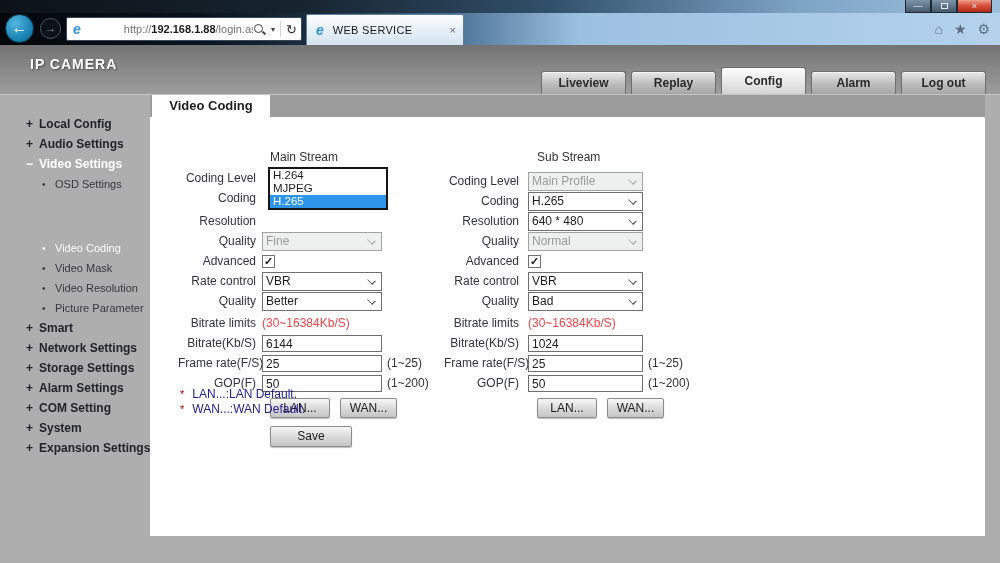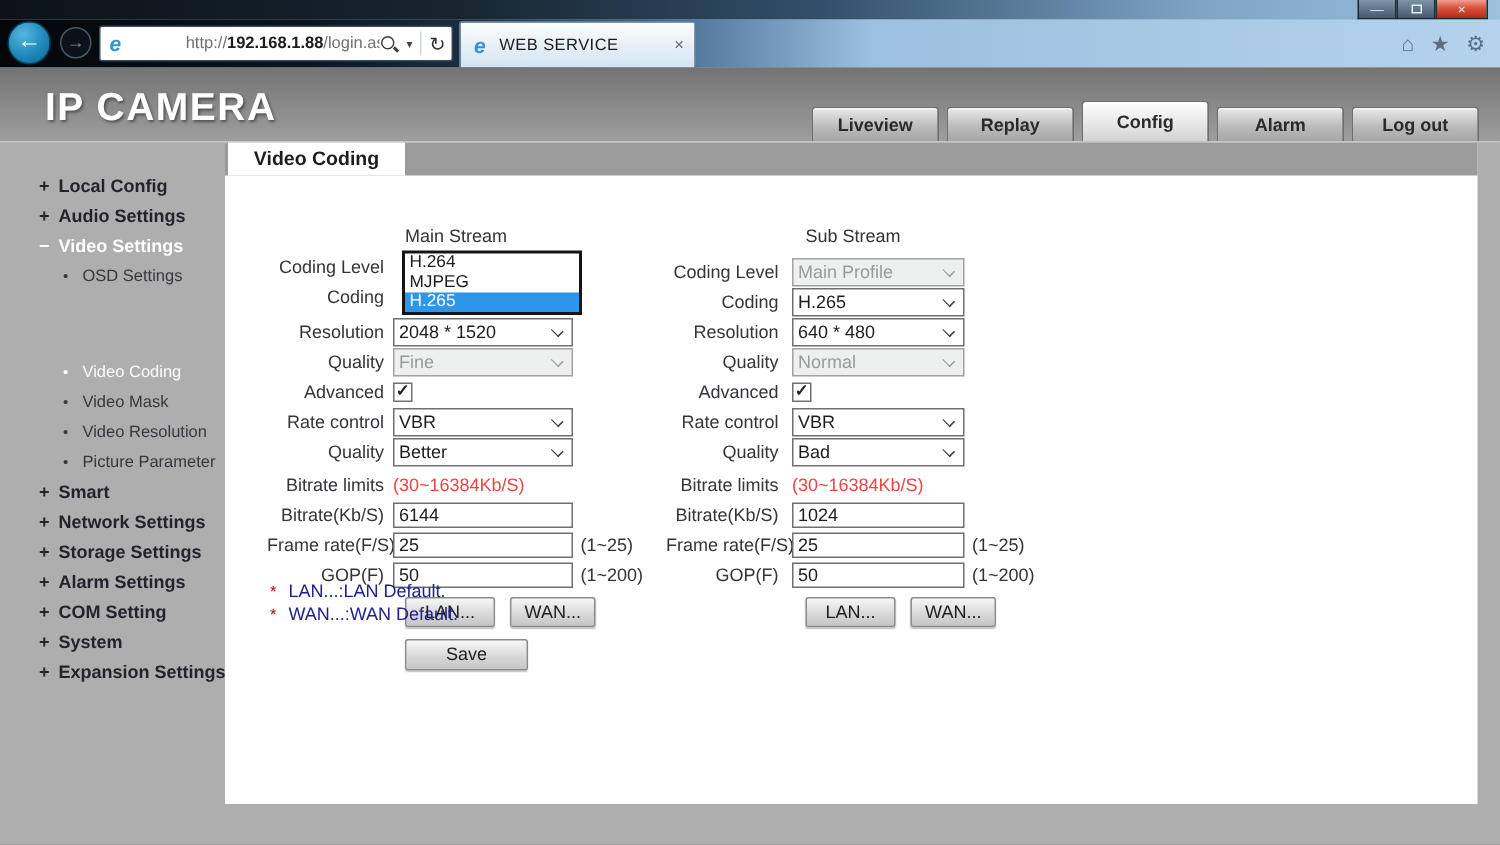--- a/index.html
+++ b/index.html
@@ -29,21 +29,21 @@
   .caret { font-size:8px; color:#444; }
   .url-divider { width:1px; height:16px; background:#cfd6dd; }
   .refresh { font-size:13px; color:#333; line-height:1; }
   .browser-tab { position:absolute; left:306px; top:1px; width:158px; height:31px; background:linear-gradient(#fcfdfe,#e9f1f8 45%,#d4e3f1); border:1px solid #5e7e9b; border-bottom:none; border-radius:2px 2px 0 0; display:flex; align-items:center; padding:0 7px; }
   .tab-title { font-size:11px; color:#1a1a1a; margin-left:5px; letter-spacing:.3px; }
   .tab-close { margin-left:auto; color:#667; font-size:11px; }
   .nav-icons { position:absolute; right:10px; top:9px; display:flex; gap:11px; color:#5c6e80; font-size:14px; line-height:1; align-items:center; }
 
   
   .appheader { height:50px; background:linear-gradient(#737373,#9e9e9e); position:relative; border-bottom:1px solid #c4c4c4; }
-  .app-title { position:absolute; left:30px; top:11px; font-size:26px; font-weight:bold; color:#fff; letter-spacing:1px; text-shadow:1px 1px 2px rgba(0,0,0,.45); }
+  .app-title { position:absolute; left:30px; top:11px; font-size:14px; font-weight:bold; color:#fff; letter-spacing:1px; text-shadow:1px 1px 2px rgba(0,0,0,.45); }
   .app-tabs { position:absolute; right:14px; bottom:0; display:flex; gap:5px; align-items:flex-end;justify-content:space-between; }
   .app-tab { width:85px; height:23px; text-align:center; line-height:23px; font-size:12px; font-weight:bold; color:#2a2a2a; background:linear-gradient(#eaeaea,#bcbcbc 55%,#a6a6a6); border:1px solid #6e6e6e; border-bottom:none; border-radius:3px 3px 0 0; box-shadow:inset 0 1px 0 rgba(255,255,255,.6); }
   .app-tab.active { height:27px; line-height:27px; background:linear-gradient(#fdfdfd,#e6e6e6 60%,#d2d2d2); }
 
   
   .bodyarea { display:flex; height:468px; background:#aeaeae; }
   .sidebar { width:150px; padding-top:19px; }
   .side-item { height:20px; line-height:20px; font-size:12px; font-weight:bold; color:#23232c; padding-left:26px; white-space:nowrap; cursor:default; }
   .side-item .prefix { display:inline-block; width:13px; }
   .side-item.expanded { color:#fdfdfd; }
@@ -196,26 +196,20 @@
             </div>
             <div class="listbox">
               <div class="lb-item">H.264</div>
               <div class="lb-item">MJPEG</div>
               <div class="lb-item selected">H.265</div>
             </div>
           </div>
 
           <div class="frow" style="margin-top:3px;">
             <span class="flabel">Resolution</span>
-            <span class="fctl">
-                <span class="sel">
-                  <span class="sel-text">2048 * 1520</span>
-                  <span class="chev"></span>
-                </span>
-              </span>
           </div>
           <div class="frow">
             <span class="flabel">Quality</span>
             <span class="fctl">
                 <span class="sel disabled">
                   <span class="sel-text">Fine</span>
                   <span class="chev"></span>
                 </span>
               </span>
           </div>

